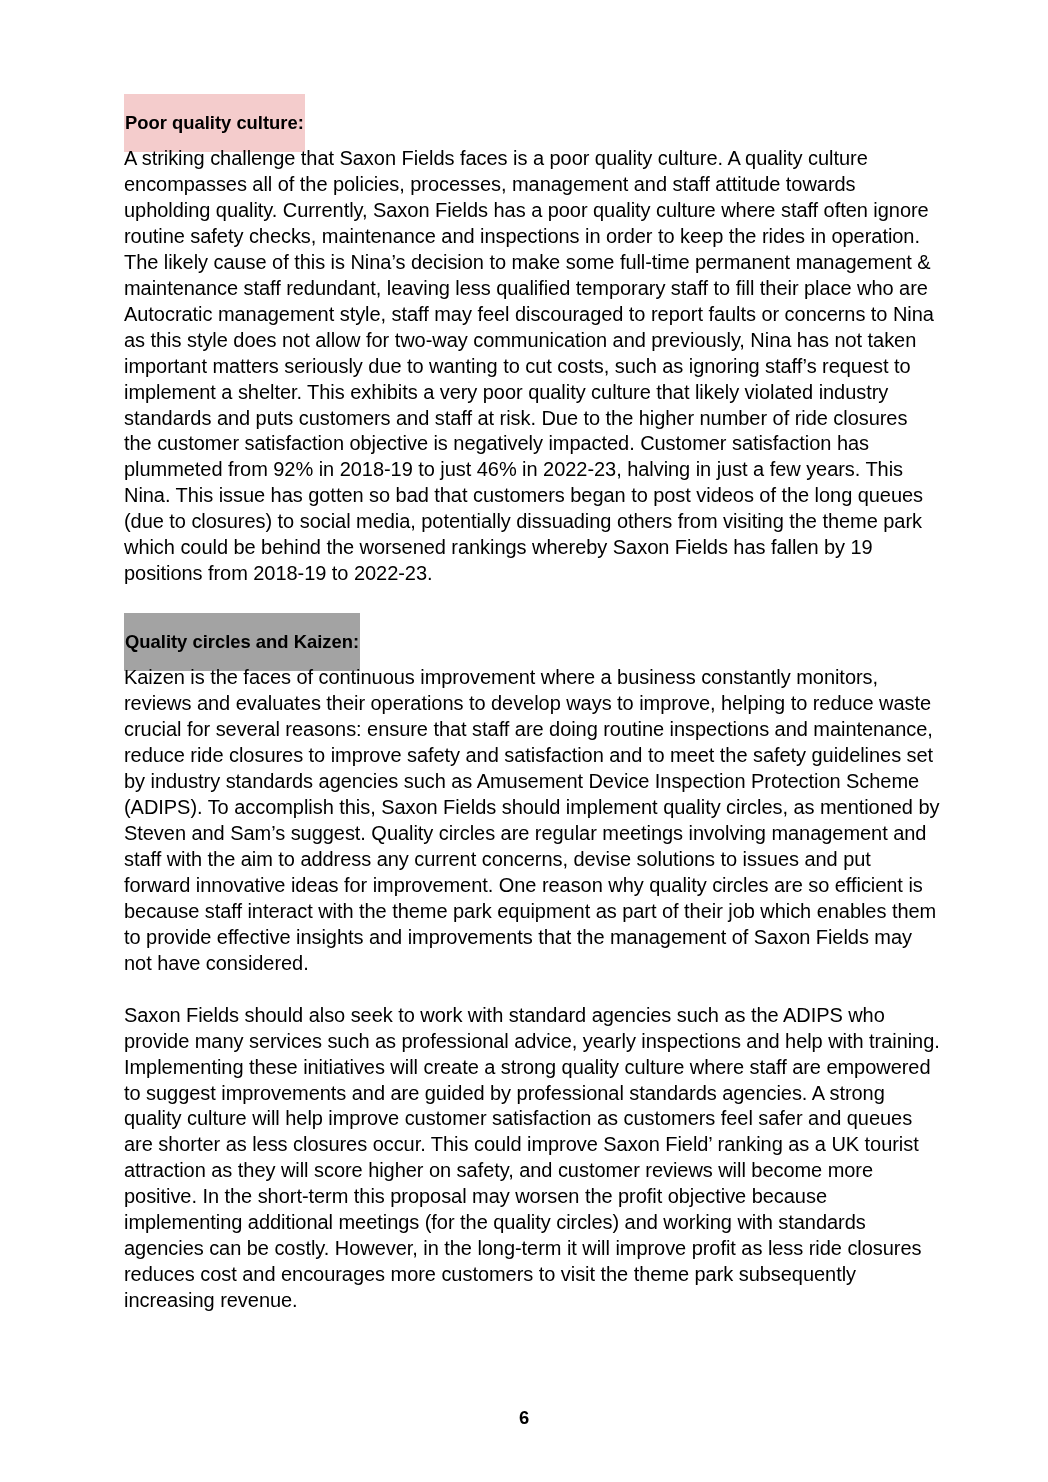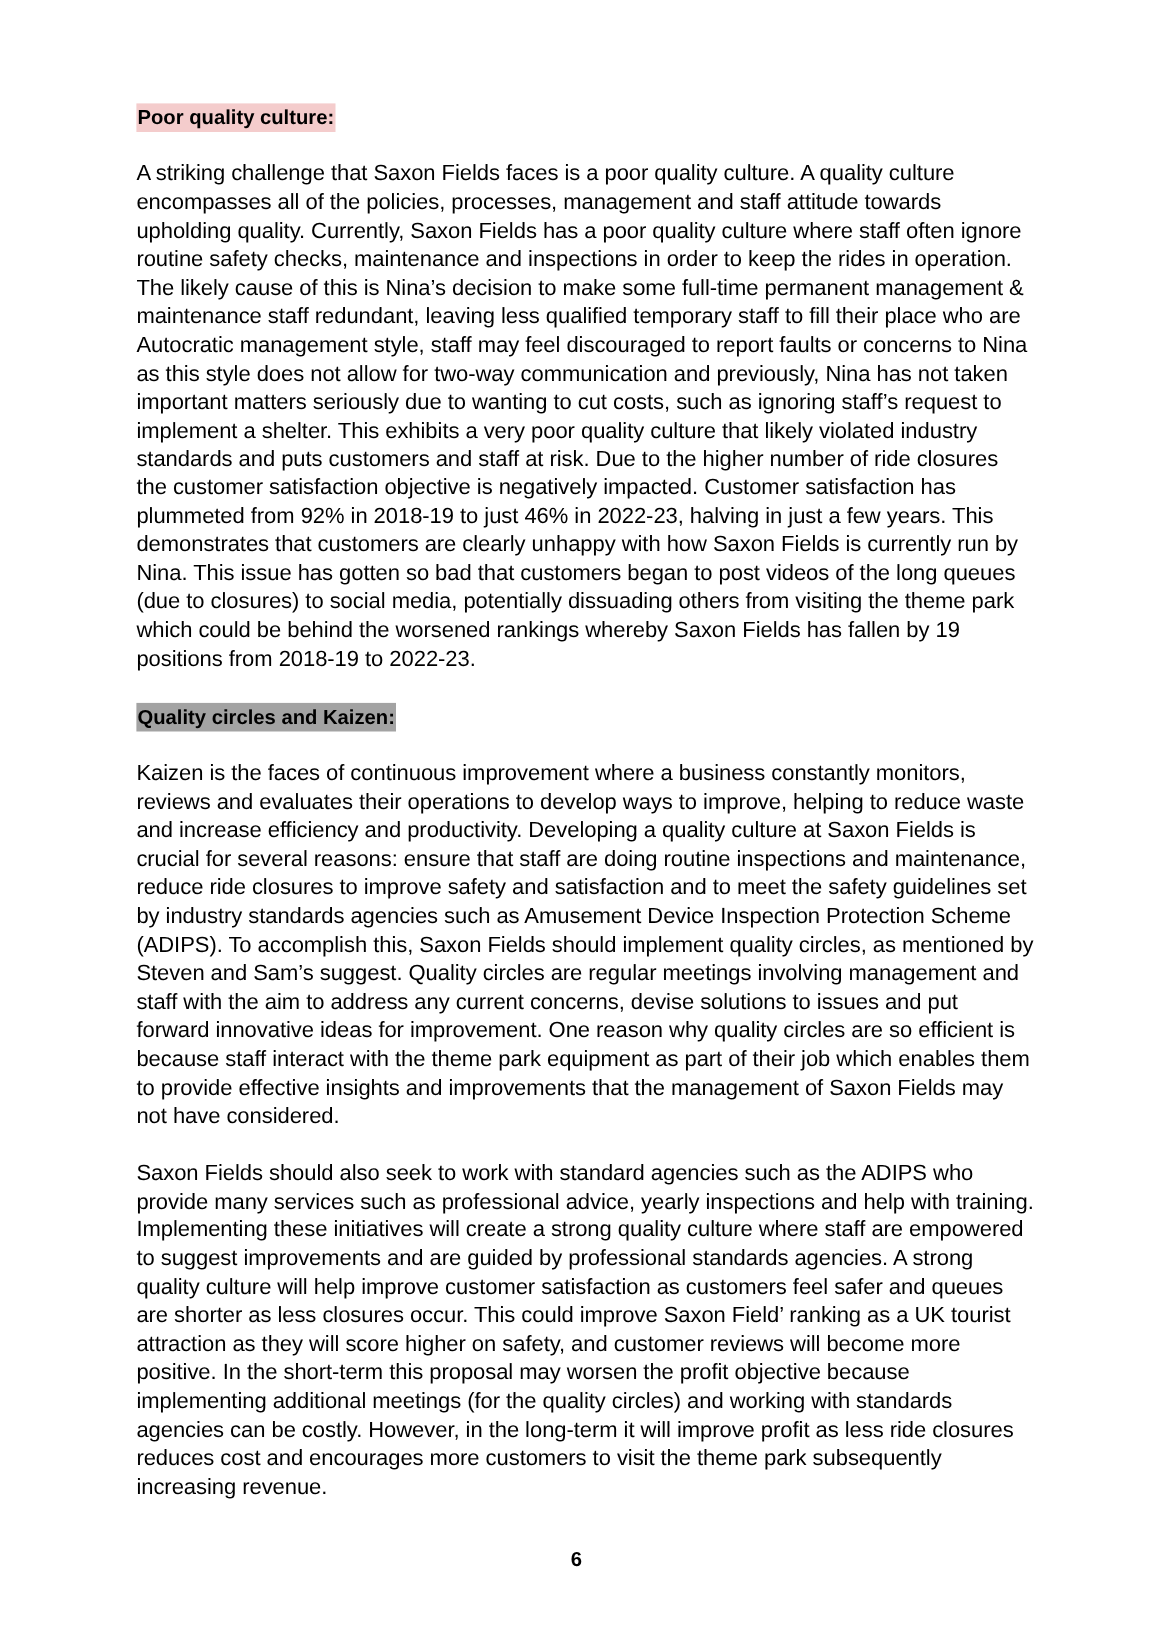--- a/index.html
+++ b/index.html
@@ -19,21 +19,21 @@
       position: absolute;
       left: 124px;
       top: 94px;
       width: 810px;
     }
     .heading {
       display: inline-block;
       font-weight: bold;
       font-size: 18.4px;
       line-height: 26px;
-      padding: 0 1px;
+      padding: 16px 1px;
       margin: 0;
     }
     .heading.pink { background: #f4cccc; }
     .heading.blue { background: #a3a3a3; }
     .heading-wrap {
       height: 26px;
       margin: 0;
     }
     p.body {
       margin: 0;
@@ -72,36 +72,34 @@
     <span class="line">routine safety checks, maintenance and inspections in order to keep the rides in operation.</span>
     <span class="line">The likely cause of this is Nina’s decision to make some full-time permanent management &amp;</span>
     <span class="line">maintenance staff redundant, leaving less qualified temporary staff to fill their place who are</span>
     <span class="line">Autocratic management style, staff may feel discouraged to report faults or concerns to Nina</span>
     <span class="line">as this style does not allow for two-way communication and previously, Nina has not taken</span>
     <span class="line">important matters seriously due to wanting to cut costs, such as ignoring staff’s request to</span>
     <span class="line">implement a shelter. This exhibits a very poor quality culture that likely violated industry</span>
     <span class="line">standards and puts customers and staff at risk. Due to the higher number of ride closures</span>
     <span class="line">the customer satisfaction objective is negatively impacted. Customer satisfaction has</span>
     <span class="line">plummeted from 92% in 2018-19 to just 46% in 2022-23, halving in just a few years. This</span>
-    <span class="line">demonstrates that customers are clearly unhappy with how Saxon Fields is currently run by</span>
     <span class="line">Nina. This issue has gotten so bad that customers began to post videos of the long queues</span>
     <span class="line">(due to closures) to social media, potentially dissuading others from visiting the theme park</span>
     <span class="line">which could be behind the worsened rankings whereby Saxon Fields has fallen by 19</span>
     <span class="line">positions from 2018-19 to 2022-23.</span>
   </p>
   <div class="gap-para"></div>
 
   <div class="heading-wrap">
     <h2 class="heading blue">Quality circles and Kaizen:</h2>
   </div>
   <div class="gap-after-heading"></div>
   <p class="body">
     <span class="line">Kaizen is the faces of continuous improvement where a business constantly monitors,</span>
     <span class="line">reviews and evaluates their operations to develop ways to improve, helping to reduce waste</span>
-    <span class="line">and increase efficiency and productivity. Developing a quality culture at Saxon Fields is</span>
     <span class="line">crucial for several reasons: ensure that staff are doing routine inspections and maintenance,</span>
     <span class="line">reduce ride closures to improve safety and satisfaction and to meet the safety guidelines set</span>
     <span class="line">by industry standards agencies such as Amusement Device Inspection Protection Scheme</span>
     <span class="line">(ADIPS). To accomplish this, Saxon Fields should implement quality circles, as mentioned by</span>
     <span class="line">Steven and Sam’s suggest. Quality circles are regular meetings involving management and</span>
     <span class="line">staff with the aim to address any current concerns, devise solutions to issues and put</span>
     <span class="line">forward innovative ideas for improvement. One reason why quality circles are so efficient is</span>
     <span class="line">because staff interact with the theme park equipment as part of their job which enables them</span>
     <span class="line">to provide effective insights and improvements that the management of Saxon Fields may</span>
     <span class="line">not have considered.</span>

